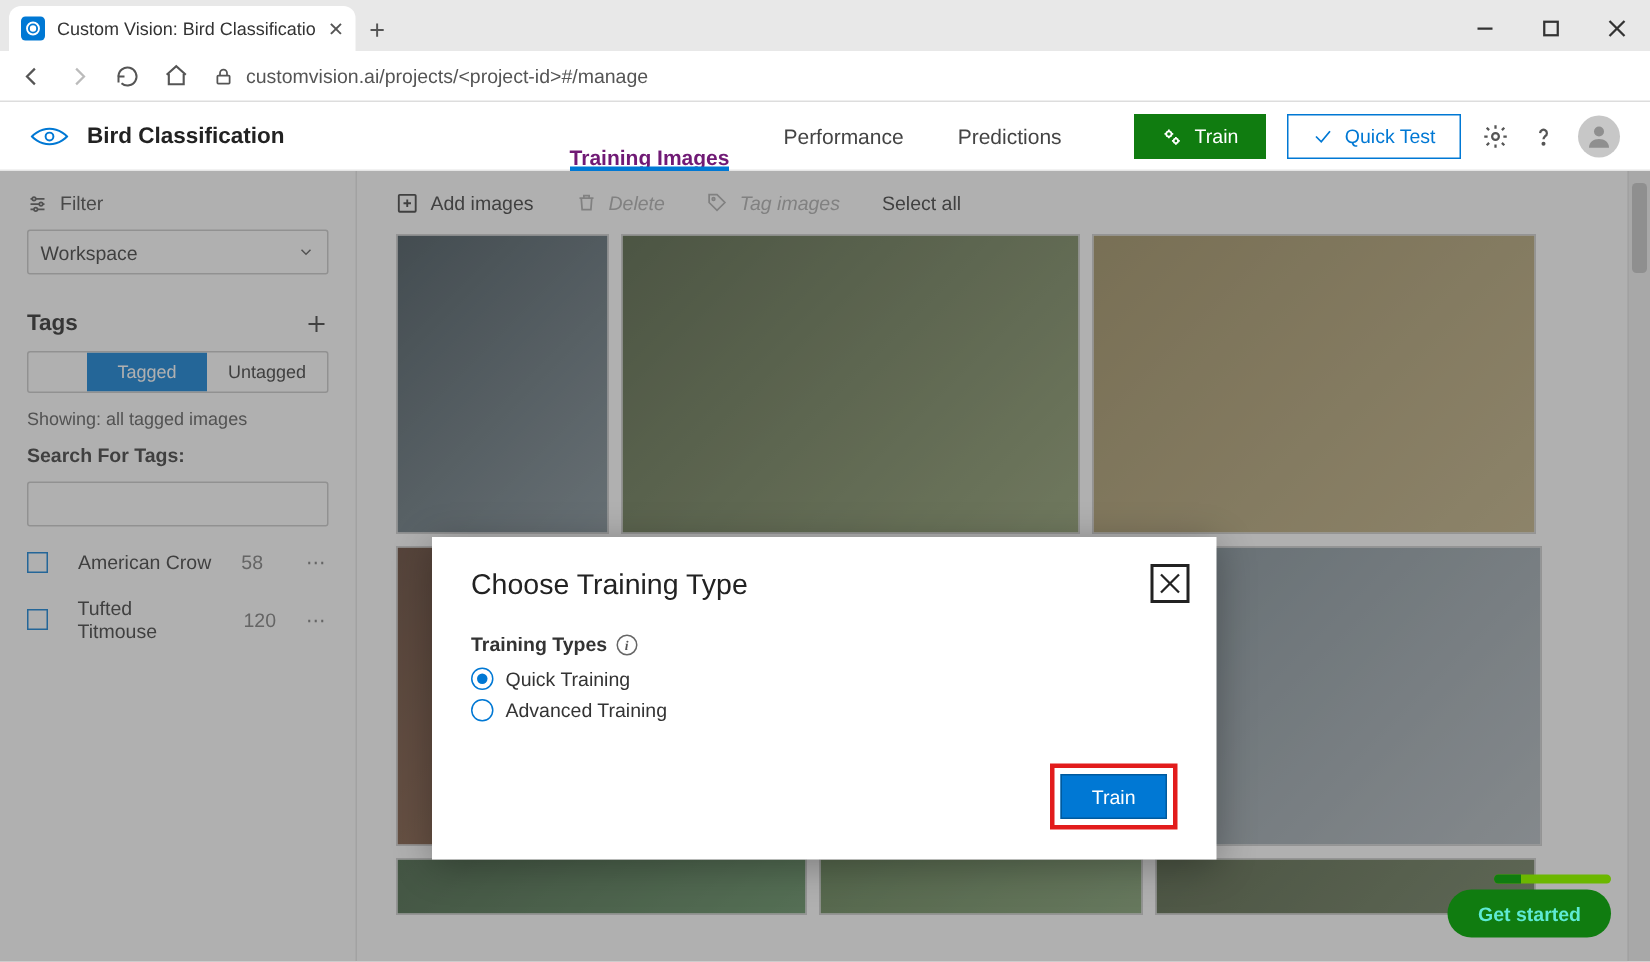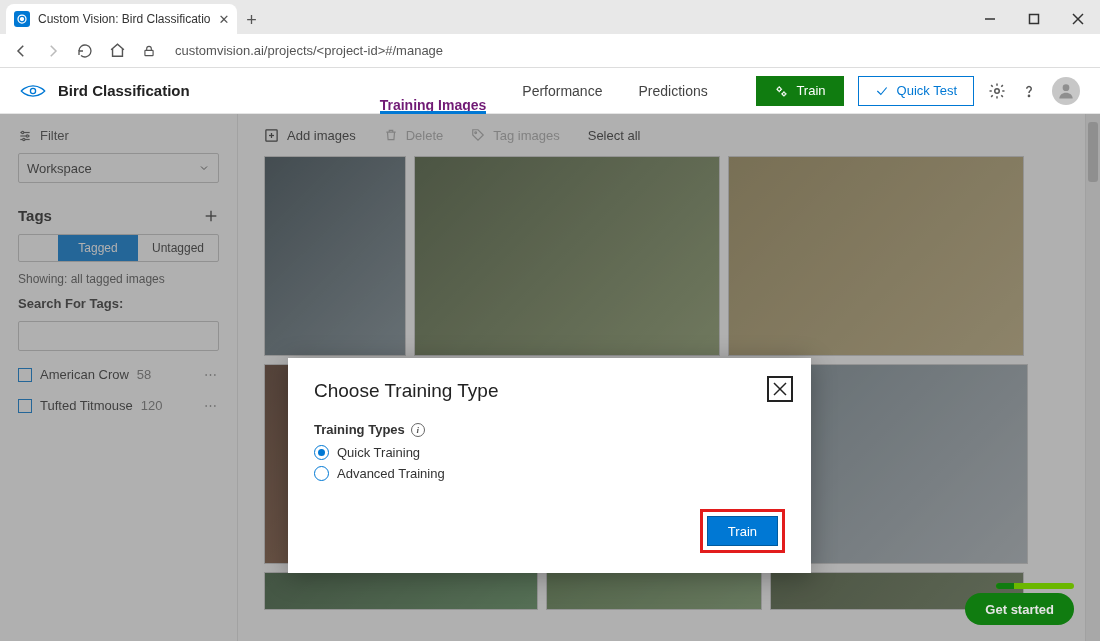--- a/index.html
+++ b/index.html
@@ -11,21 +11,21 @@
   .favicon { width: 16px; height: 16px; background: #0078d4; border-radius: 3px; display:flex; align-items:center; justify-content:center; }
   .favicon svg { width:12px; height:12px; }
   .tab-close { margin-left: auto; font-size: 13px; color: #555; }
   .newtab { width: 28px; height: 28px; display:flex; align-items:center; justify-content:center; color:#555; font-size:18px; }
   .win-controls { margin-left:auto; display:flex; }
   .win-controls div { width: 44px; height: 30px; display:flex; align-items:center; justify-content:center; color:#333; }
 
   .addrbar { height: 34px; background:#fff; display:flex; align-items:center; padding: 0 8px; gap: 6px; border-bottom:1px solid #ddd; }
   .addrbar .nav-ico { width:26px; height:26px; display:flex; align-items:center; justify-content:center; color:#555; border-radius:50%; }
   .addrbar .fwd { color:#bbb; }
-  .url-field { flex:1; display:flex; align-items:center; gap:19px; padding:0 6px; color:#555; font-size:13px; }
+  .url-field { flex:1; display:flex; align-items:center; gap:8px; padding:0 6px; color:#555; font-size:13px; }
   .lock { width:14px; height:14px; }
 
   
   .app-header { height:46px; background:#fff; display:flex; align-items:center; padding:0 20px; border-bottom:1px solid #e5e5e5; }
   .cv-logo { width:26px; height:18px; margin-right:12px; color:#0078d4; }
   .proj-name { font-size:15px; font-weight:600; color:#222; }
   .top-tabs { display:flex; gap:36px; margin-left:190px; height:100%; align-items:center; }
   .top-tab { font-size:14px; color:#444; height:100%; display:flex; align-items:center; position:relative; }
   .top-tab.active { color:#701a75; font-weight:600;align-items:flex-end; }
   .top-tab.active::after { content:""; position:absolute; bottom:-1px; left:0; right:0; height:3px; background:#0078d4; }
@@ -43,30 +43,30 @@
   .filter-row { display:flex; align-items:flex-end; gap:8px; color:#444; font-size:13px; }
   .section-h { font-size:15px; font-weight:600; color:#222; margin-top:6px; }
   .iter-select { width:100%; height:30px; border:1px solid #c7c7c7; border-radius:2px; background:#fff; padding:0 8px; display:flex; align-items:center; justify-content:space-between; color:#333; font-size:13px; }
   .tags-head { display:flex; align-items:center; justify-content:space-between; }
   .pill-row { display:flex; border:1px solid #c7c7c7; border-radius:2px; overflow:hidden; height:28px;padding-left:39px; }
   .pill { flex:1; display:flex; align-items:center; justify-content:center; font-size:12px; }
   .pill.active { background:#0078d4; color:#fff; }
   .showing { font-size:12px; color:#555; }
   .search-lbl { font-size:13px; font-weight:600; }
   .search-box { height:30px; border:1px solid #c7c7c7; border-radius:2px; }
-  .tag-item { display:flex; align-items:center; gap:8px; font-size:13px; color:#333; margin-top:6px; }
+  .tag-item { display:flex; align-items:center; gap:20px; font-size:13px; color:#333; margin-top:6px; }
   .cb { width:14px; height:14px; border:1.5px solid #0078d4; }
   .tag-count { color:#777; }
   .tag-more { margin-left:auto; color:#777; letter-spacing:2px; }
 
   
   .content { flex:1; background:#fff; position:relative; }
   .toolbar { height:42px; display:flex; align-items:center; gap:28px; padding:0 26px; color:#333; font-size:13px; }
   .tb-item { display:flex; align-items:center; gap:8px; }
-  .tb-item.disabled { color:#aaa; }
+  .tb-item.disabled { color:#aaa;font-style:italic; }
   .gallery { padding: 0 26px; display:flex; flex-wrap:wrap; gap:8px; }
   .thumb { background: linear-gradient(135deg,#6b7a5a,#8a9a79); border:1px solid #ccc; }
 
   .scrollbar { position:absolute; right:0; top:0; width:15px; height:100%; background:#f0f0f0; border-left:1px solid #e3e3e3; }
   .sb-thumb { position:absolute; right:2px; top:8px; width:10px; height:60px; background:#c4c4c4; border-radius:3px; }
 
   
   .dim { position:absolute; inset:0; background:rgba(80,80,80,0.45); }
   .modal { position:absolute; left:288px; top:244px; width:523px; background:#fff; box-shadow:0 4px 24px rgba(0,0,0,0.3); padding:22px 26px 20px; }
   .modal-title { font-size:19px; color:#222; margin-bottom:20px; }
@@ -78,21 +78,21 @@
   .radio { width:15px; height:15px; border:1.5px solid #0078d4; border-radius:50%; display:flex; align-items:center; justify-content:center; }
   .radio.sel::after { content:""; width:7px; height:7px; background:#0078d4; border-radius:50%; }
   .modal-footer { display:flex; justify-content:flex-end; margin-top:28px; }
   .highlight-box { border:3px solid #e21c1c; padding:4px; }
   .btn-primary { background:#0078d4; color:#fff; border:1px solid #005a9e; height:30px; padding:0 20px; font-size:13px; }
 
   
   .getstarted-wrap { position:absolute; right:26px; bottom:16px; display:flex; flex-direction:column; align-items:flex-end; gap:4px; }
   .gs-bar { width:78px; height:6px; background:#6bb700; border-radius:3px; position:relative; }
   .gs-bar::before { content:""; position:absolute; left:0; top:0; height:100%; width:18px; background:#107c10; border-radius:3px 0 0 3px; }
-  .getstarted { background:#107c10; color:#e5e5e5; height:32px; border-radius:16px; padding:0 20px; display:flex; align-items:center; font-size:13px; font-weight:600;text-align:center; }
+  .getstarted { background:#107c10; color:#5eead4; height:32px; border-radius:16px; padding:0 20px; display:flex; align-items:center; font-size:13px; font-weight:600;text-align:center; }
 </style>
 </head>
 <body>
 
 <div class="titlebar">
   <div class="tab">
     <span class="favicon">
       <svg viewBox="0 0 24 24" fill="none" stroke="#fff" stroke-width="2.5">
           <circle cx="12" cy="12" r="8"></circle>
           <circle cx="12" cy="12" r="3" fill="#fff"></circle>

